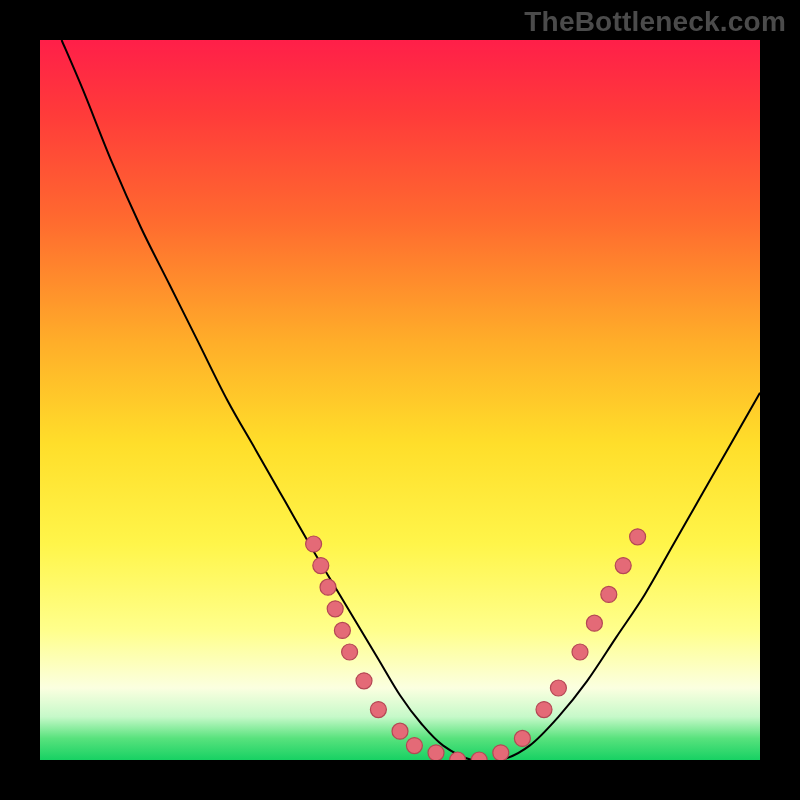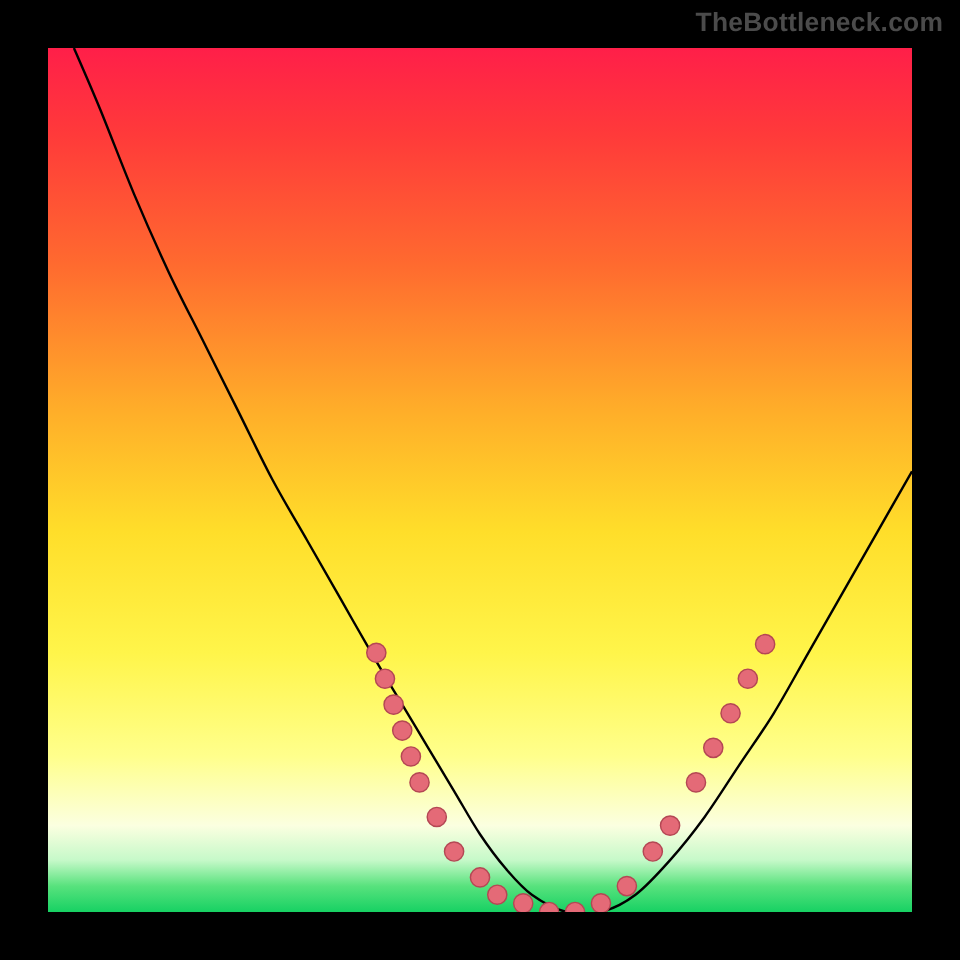--- a/index.html
+++ b/index.html
@@ -15,21 +15,21 @@
     position: relative;
     width: 800px;
     height: 800px;
     background: #000;
   }
   .watermark {
     position: absolute;
     top: 6px;
     right: 14px;
     color: #4b4b4b;
-    font-size: 22px;
+    font-size: 28px;
     font-weight: 600;
     letter-spacing: 0.2px;
   }
   .plot {
     position: absolute;
     left: 40px;
     top: 40px;
     width: 720px;
     height: 720px;
     background: linear-gradient(to bottom,

